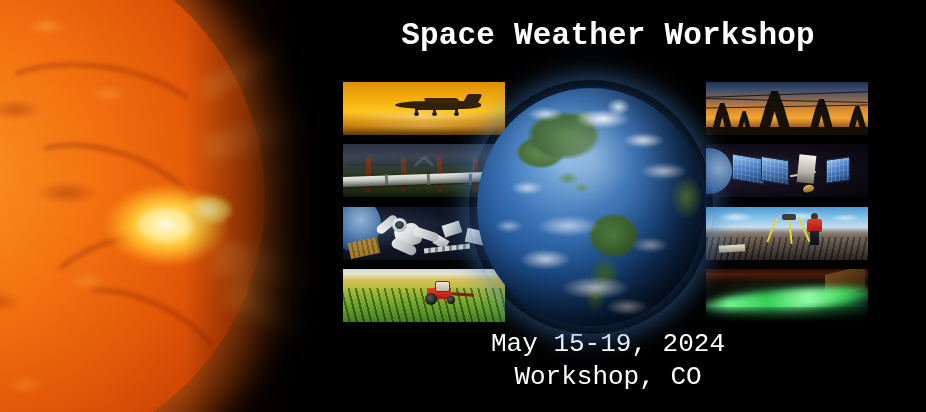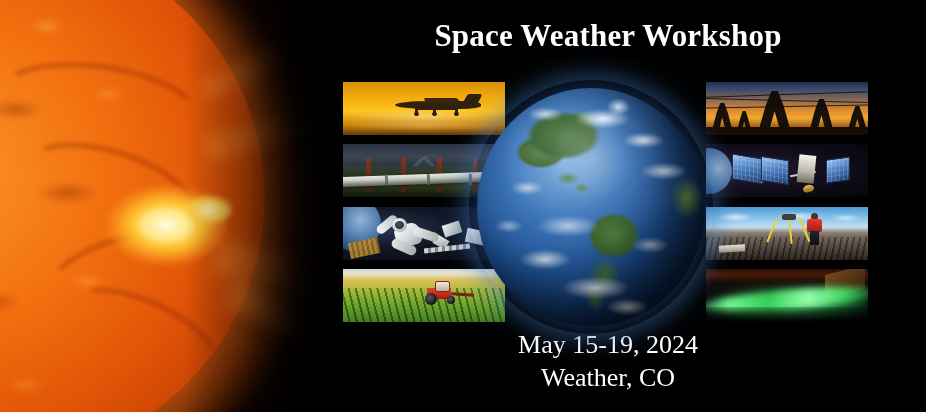--- a/index.html
+++ b/index.html
@@ -6,21 +6,21 @@
     margin: 0;
     padding: 0;
     background: #000;
   }
   #banner {
     position: relative;
     width: 926px;
     height: 412px;
     overflow: hidden;
     background: #000000;
-    font-family: Liberation Serif, serif;
+    font-family: Liberation Mono, monospace;
   }
 
   
   .sun-wrap {
     position: absolute;
     left: 0; top: 0;
     width: 330px; height: 412px;
     overflow: hidden;
   }
   .sun-glow {
@@ -815,16 +815,16 @@
   <div class="earth-atmo"></div>
   <div class="earth">
     <div class="earth-land"></div>
     <div class="earth-clouds"></div>
     <div class="earth-spec"></div>
     <div class="earth-term"></div>
   </div>
 
   <div class="footer">
     <div>May 15-19, 2024</div>
-    <div>Weather, CO</div>
+    <div>Workshop, CO</div>
   </div>
 
 </div>
 
 </body></html>

